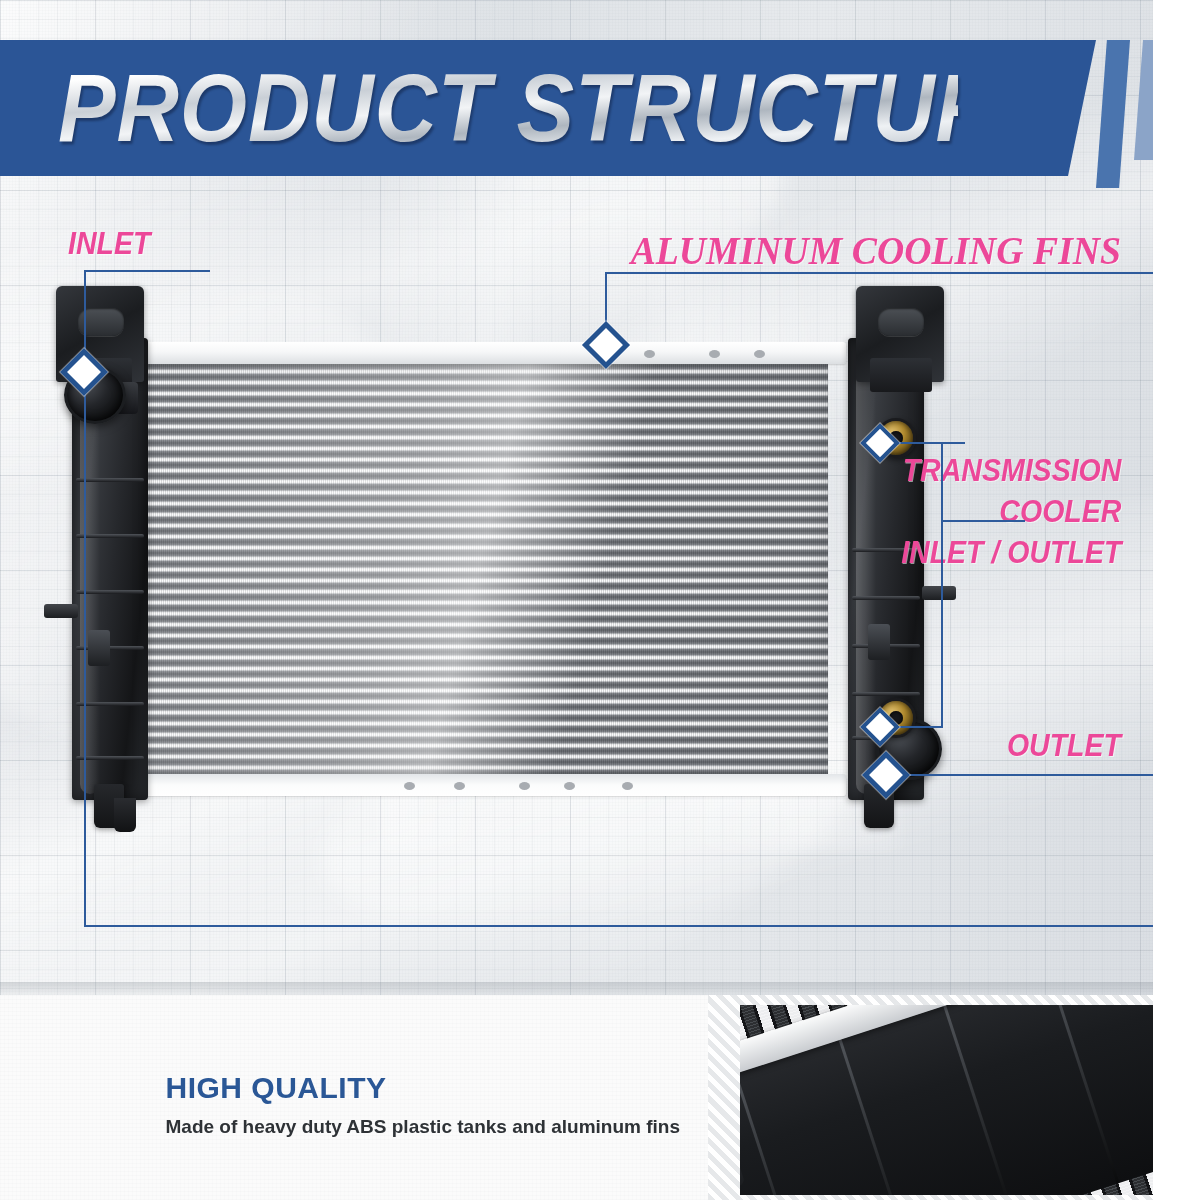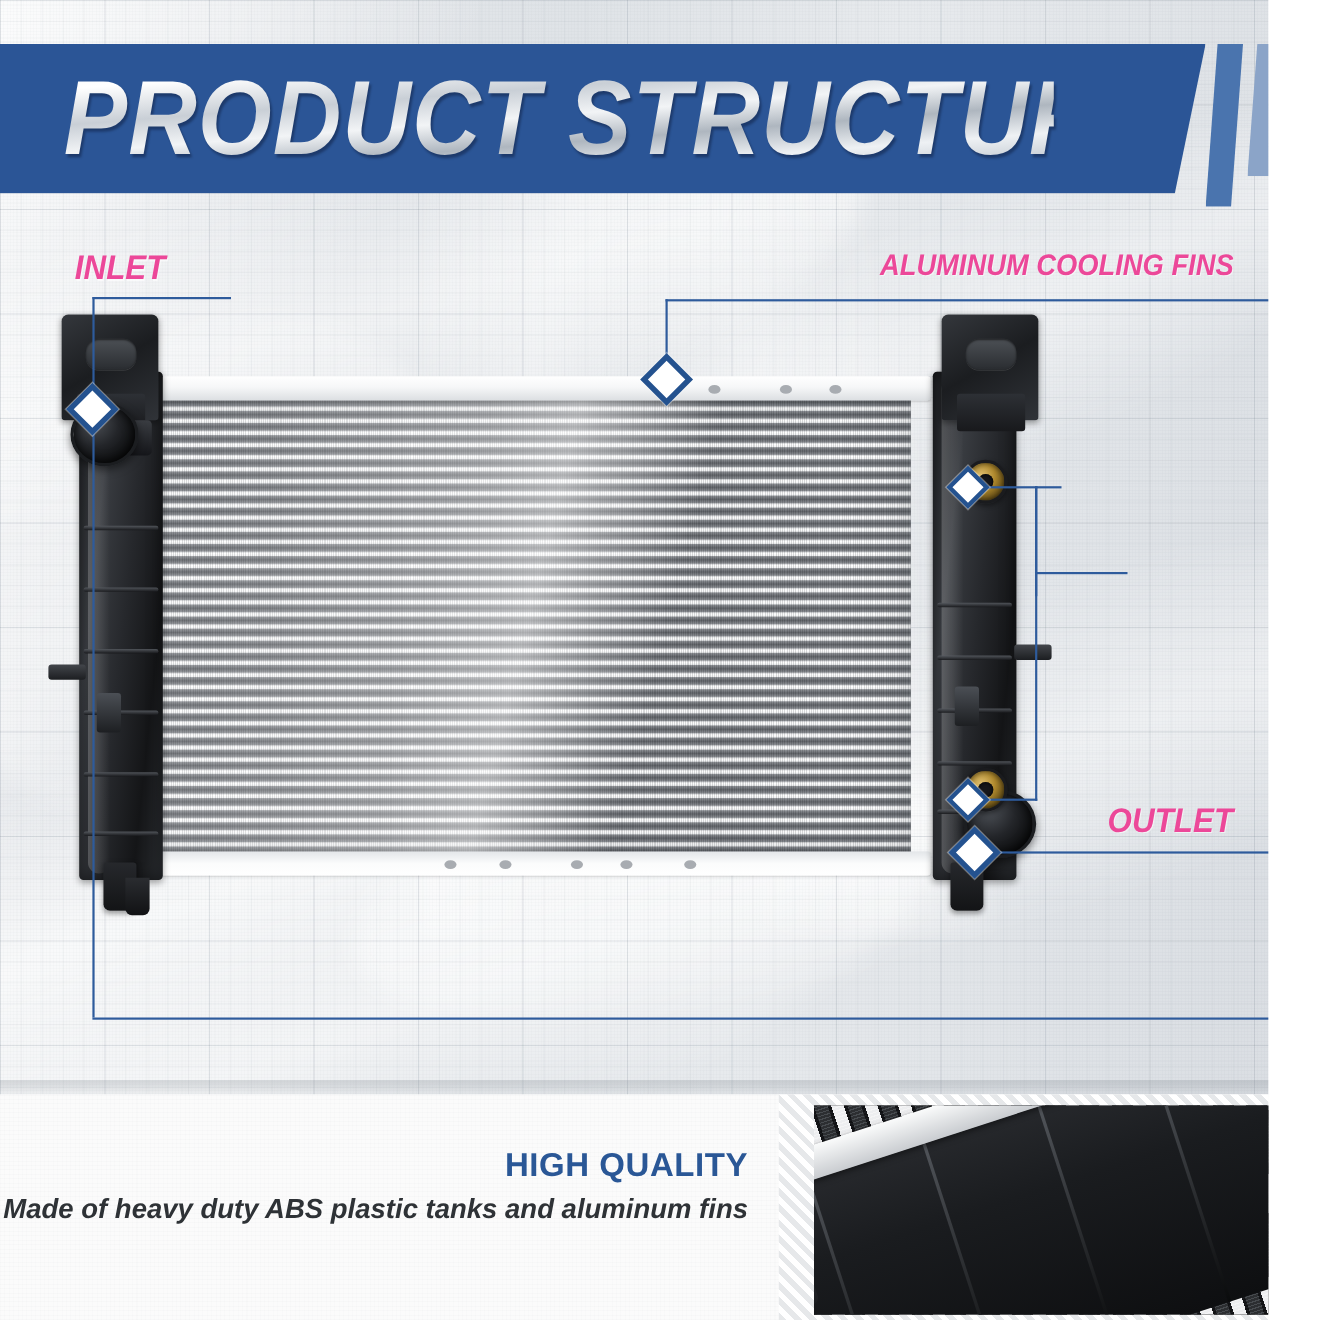--- a/index.html
+++ b/index.html
@@ -247,27 +247,27 @@
   .bottom{
     position:absolute; left:0; top:995px; width:1200px; height:205px;
     background:#fbfbfb;
   }
   .bottom-tex{
     position:absolute; inset:0; opacity:.5;
     background-image:
       repeating-linear-gradient(0deg, rgba(160,165,170,.07) 0 1px, transparent 1px 4px),
       repeating-linear-gradient(90deg, rgba(160,165,170,.06) 0 1px, transparent 1px 4px);
   }
-  .hq-block{ position:absolute; right:520px; top:46px; text-align:right; }
+  .hq-block{ position:absolute; right:520px; top:74px; text-align:left; }
   .hq-title{
     font-size:30px; font-weight:bold; color:#2a5796; letter-spacing:.5px;
     line-height:38px; white-space:nowrap;
   }
   .hq-sub{
-    font-size:25px; font-style:italic; font-weight:bold; color:#2e3236;
+    font-size:19px; font-weight:bold; color:#2e3236;
     line-height:36px; white-space:nowrap; margin-top:2px;
   }
   .hq-bar{
     position:absolute; left:712px; top:1062px; width:9px; height:86px;
     background:#2a5796;
   }
   .inset-frame{
     position:absolute; left:708px; top:995px; width:492px; height:205px;
     background:
       repeating-linear-gradient(45deg,
@@ -408,27 +408,32 @@
     <div class="clip c2"></div>
   </div>
 
   <div class="label l-left" style="left:68px; top:226px; font-size:31px;">
     <span class="ln">INLET</span>
   </div>
   <div class="lead h" style="left:84px; top:270px; width:126px;"></div>
   <div class="lead v" style="left:84px; top:270px; height:655px;"></div>
   <div class="marker" style="left:67px; top:355px;"></div>
 
-  <div class="label l-right" style="right:32px; top:226px; font-size:27px;">
+  <div class="label l-right" style="right:32px; top:226px; font-size:41px;font-family:Liberation Serif, serif;">
     <span class="ln">ALUMINUM COOLING FINS</span>
   </div>
   <div class="lead h" style="left:605px; top:272px; width:563px;"></div>
   <div class="lead v" style="left:605px; top:272px; height:68px;"></div>
   <div class="marker" style="left:589px; top:328px;"></div>
 
+  <div class="label l-right" style="right:32px; top:450px; font-size:31px; line-height:41px;">
+    <span class="ln">TRANSMISSION</span>
+    <span class="ln">COOLER</span>
+    <span class="ln">INLET / OUTLET</span>
+  </div>
   <div class="lead v" style="left:941px; top:442px; height:100px;"></div>
   <div class="lead h" style="left:941px; top:442px; width:24px;"></div>
   <div class="lead h" style="left:941px; top:520px; width:84px;"></div>
   <div class="lead h" style="left:895px; top:442px; width:48px;"></div>
   <div class="marker sm" style="left:866px; top:429px;"></div>
   <div class="lead v" style="left:941px; top:442px; height:286px;"></div>
   <div class="lead h" style="left:895px; top:726px; width:48px;"></div>
   <div class="marker sm" style="left:866px; top:713px;"></div>
 
   <div class="label l-right" style="right:32px; top:728px; font-size:31px;">

